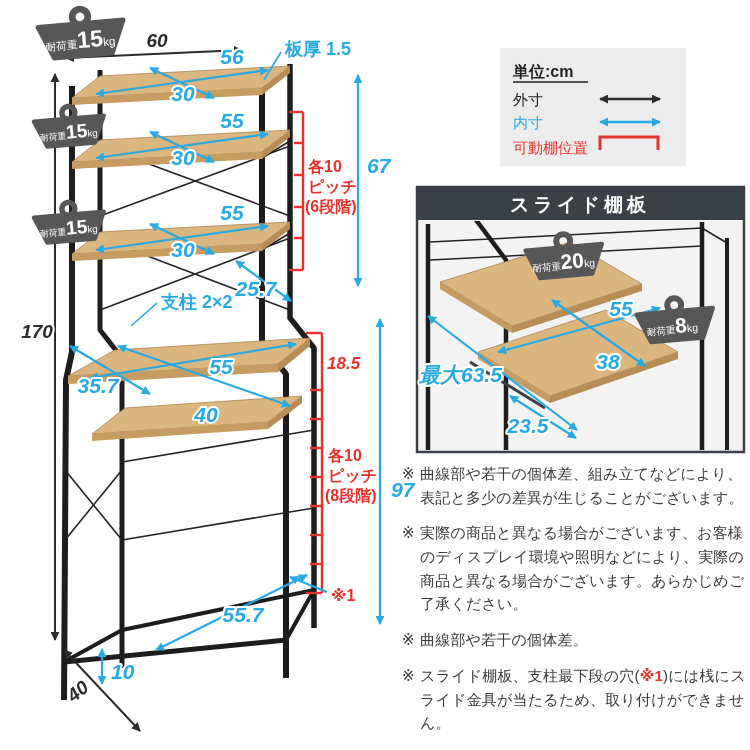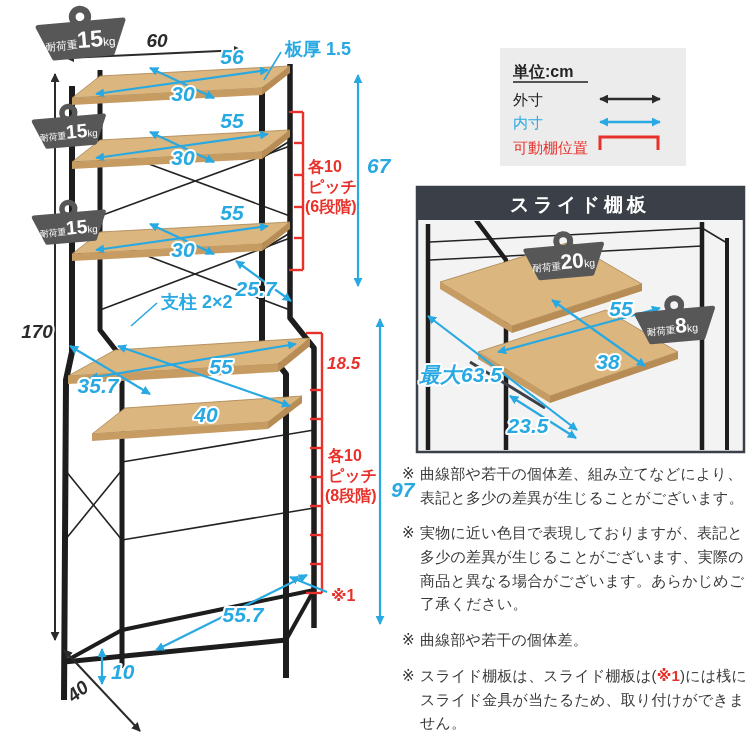--- a/index.html
+++ b/index.html
@@ -301,25 +301,25 @@
   </g>
 </svg>
 
 <div class="notes">
   <div class="note">
     <span class="mark">※</span>
     <p>曲線部や若干の個体差、組み立てなどにより、表記と多少の差異が生じることがございます。</p>
   </div>
   <div class="note">
     <span class="mark">※</span>
-    <p>実物に近い色目で表現しておりますが、表記と多少の差異が生じることがございます、実際の商品と異なる場合がございます。あらかじめご了承ください。</p>
+    <p>実際の商品と異なる場合がございます、お客様のディスプレイ環境や照明などにより、実際の商品と異なる場合がございます。あらかじめご了承ください。</p>
   </div>
   <div class="note">
     <span class="mark">※</span>
     <p>曲線部や若干の個体差。</p>
   </div>
   <div class="note">
     <span class="mark">※</span>
-    <p><span>スライド棚板は、スライド棚板は(</span><span class="ref-red">※1</span><span>)には桟にスライド金具が当たるため、取り付けができません。</span></p>
+    <p><span>スライド棚板、支柱最下段の穴(</span><span class="ref-red">※1</span><span>)には桟にスライド金具が当たるため、取り付けができません。</span></p>
   </div>
 </div>
 
 </div>
 
 </body></html>

